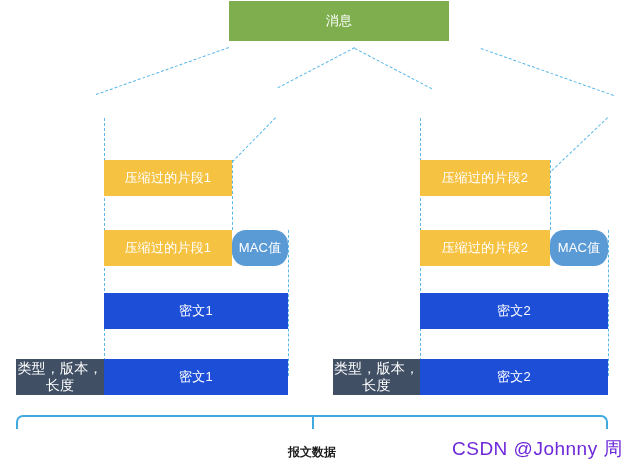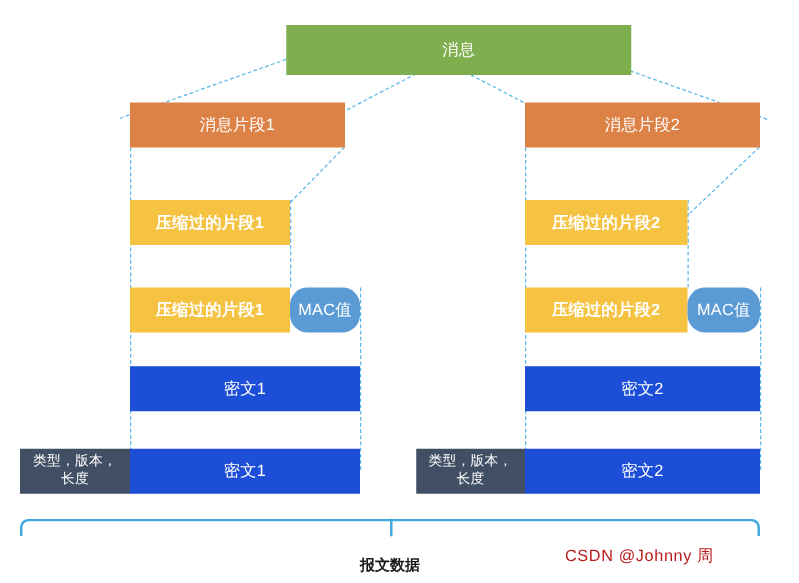--- a/index.html
+++ b/index.html
@@ -25,24 +25,24 @@
     justify-content: center;
     color: #ffffff;
     font-size: 13px;
     line-height: 1.25;
     text-align: center;
     white-space: pre-line;
     letter-spacing: 0.2px;
   }
   .box-green   { background: #7FAE4E; }
   .box-orange  { background: #DD8247; }
-  .box-yellow  { background: #F5C242; font-weight: bold; }
+  .box-yellow  { background: #F5C242; }
   .box-blue    { background: #5B9BD5; border-radius: 14px; }
   .box-salmon  { background: #1d4ed8; }
-  .box-dark    { background: #404F64; font-size: 11px; }
+  .box-dark    { background: #404F64; font-size: 14px; }
 
   .dash-line {
     position: absolute;
     background: transparent;
   }
   .dash-v {
     border-left: 1px dashed #5BB8E8;
   }
   .dash-diag {
     position: absolute;
@@ -67,22 +67,22 @@
   .caption {
     position: absolute;
     font-size: 12px;
     color: #1a1a1a;
     font-weight: bold;
     text-align: center;
     white-space: nowrap;
   }
   .watermark {
     position: absolute;
-    font-size: 13px;
-    color: #b91c1c;
+    font-size: 19px;
+    color: #6d28d9;
     white-space: nowrap;
     letter-spacing: 0.5px;
   }
 </style>
 </head>
 <body>
 
 <div id="canvas">
 
   <div class="dash-diag" style="left:229px; top:48px; width:140.7px; transform: rotate(160.5deg);"></div>
@@ -96,24 +96,22 @@
 
   <div class="dash-line dash-v" style="left:232px; top:160px; height:70px;"></div>
 
   <div class="dash-line dash-v" style="left:288px; top:230px; height:146px;"></div>
 
   <div class="dash-line dash-v" style="left:420px; top:118px; height:258px;"></div>
   <div class="dash-diag" style="left:608px; top:118px; width:81.5px; transform: rotate(136.5deg);"></div>
   <div class="dash-line dash-v" style="left:550px; top:160px; height:70px;"></div>
   <div class="dash-line dash-v" style="left:608px; top:230px; height:146px;"></div>
 
-  <div class="box box-green" style="left:229px; top:20px; width:276px; height:40px;">消息</div>
+  <div class="box box-green" style="left:229px; top:1px; width:220px; height:40px;">消息</div>
 
-  <div class="box box-orange" style="left:104px; top:82px; width:172px; height:36px;">消息片段1</div>
-  <div class="box box-orange" style="left:420px; top:82px; width:188px; height:36px;">消息片段2</div>
 
   <div class="box box-yellow" style="left:104px; top:160px; width:128px; height:36px;">压缩过的片段1</div>
   <div class="box box-yellow" style="left:420px; top:160px; width:130px; height:36px;">压缩过的片段2</div>
 
   <div class="box box-yellow" style="left:104px; top:230px; width:128px; height:36px;">压缩过的片段1</div>
   <div class="box box-blue" style="left:232px; top:230px; width:56px; height:36px;">MAC值</div>
 
   <div class="box box-yellow" style="left:420px; top:230px; width:130px; height:36px;">压缩过的片段2</div>
   <div class="box box-blue" style="left:550px; top:230px; width:58px; height:36px;">MAC值</div>
 

